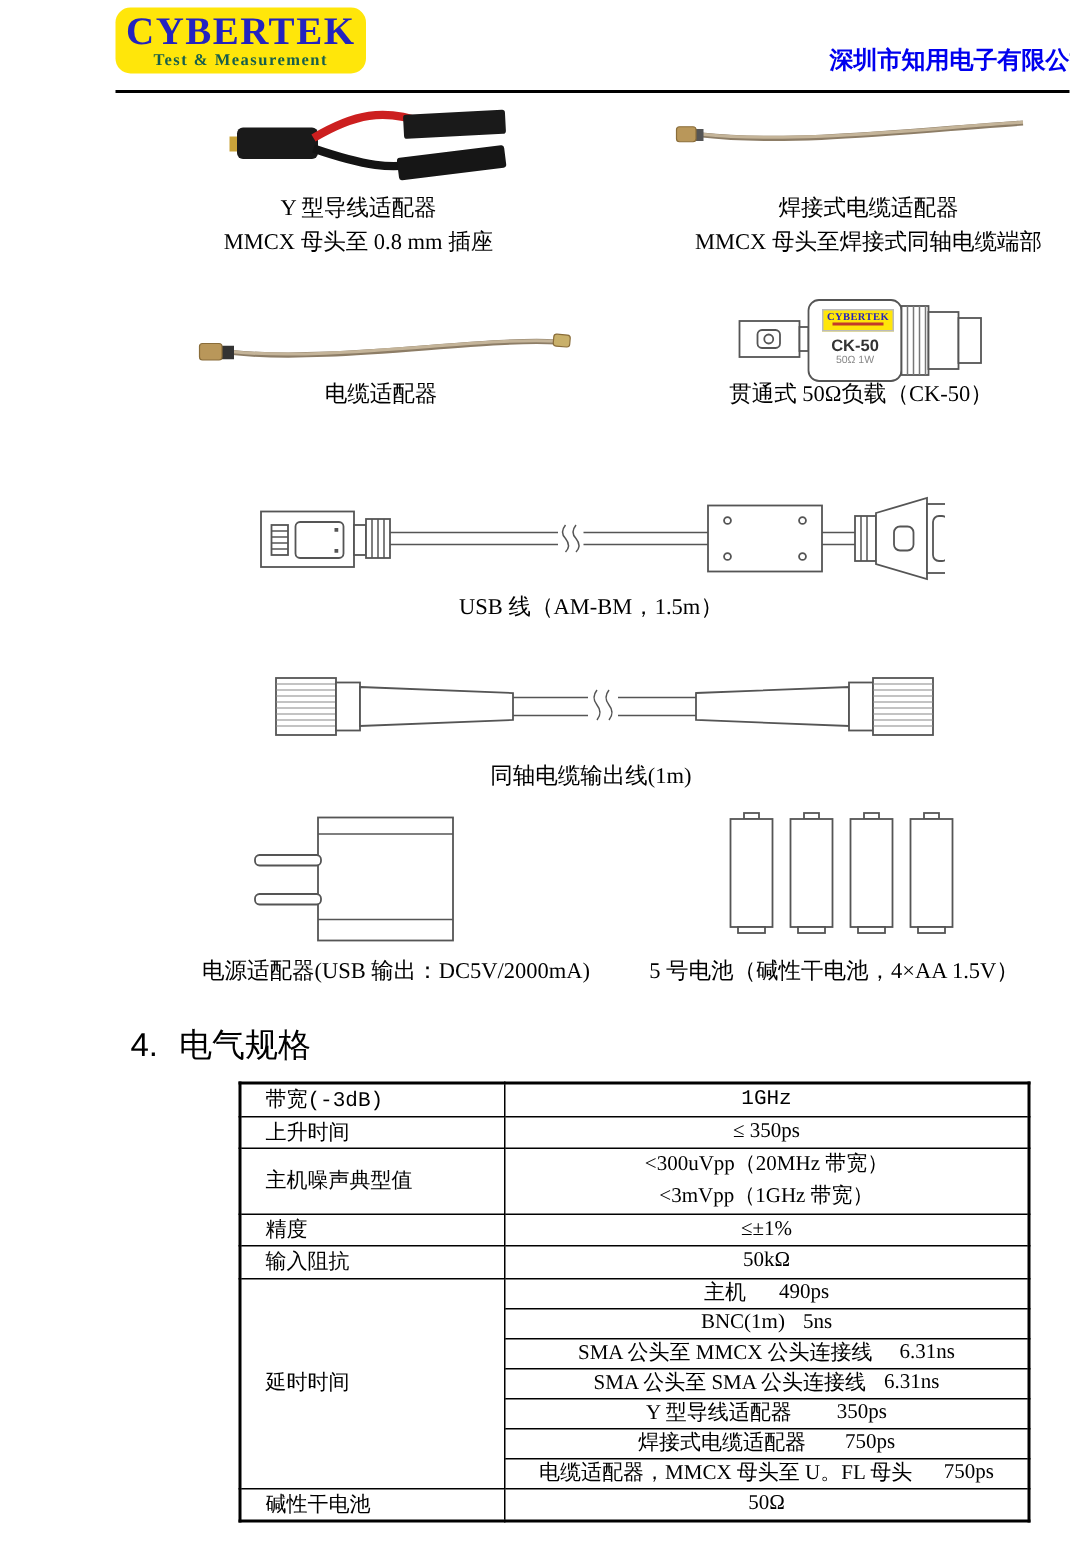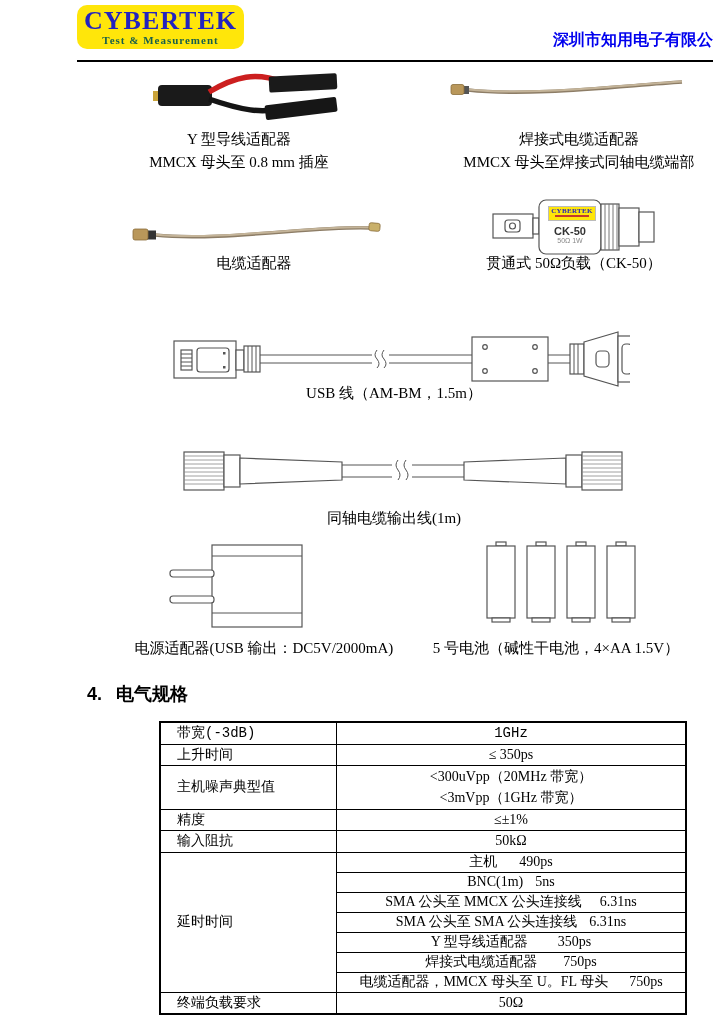--- a/index.html
+++ b/index.html
@@ -24,21 +24,21 @@
   .ck-label{position:absolute;left:57px;top:8px;width:46px;height:13px;background:#ffe60a;
         border:1px solid #bbb;text-align:center;}
   .ck-label .ck-brand{font-size:7px;font-weight:bold;color:#2323bf;line-height:8px;letter-spacing:.3px;}
   .ck-label .ck-redline{width:34px;height:2px;background:#c23b2a;margin:0 auto;}
   .ck-model{position:absolute;left:48px;top:27px;width:62px;text-align:center;
         font-family:"Liberation Sans",sans-serif;font-size:11px;font-weight:bold;color:#333;}
   .ck-spec{position:absolute;left:48px;top:39px;width:62px;text-align:center;
         font-family:"Liberation Sans",sans-serif;font-size:7px;color:#888;}
   
   #sec-heading{position:absolute;left:48px;top:682px;font-family:"Liberation Sans","DejaVu Sans",sans-serif;
-        font-weight:bold;font-size:18px;color:#000;}
+        font-weight:normal;font-size:22px;color:#000;}
   #sec-heading .num{margin-right:14px;}
   
   #spec-table{position:absolute;left:120px;top:721px;width:528px;border-collapse:collapse;
         border:2px solid #000;font-size:14px;}
   #spec-table td{border:1px solid #000;padding:0 4px;}
   #spec-table td.lab{width:155px;text-align:left;padding-left:16px;}
   #spec-table td.val{text-align:center;}
   #spec-table .r1{height:22px;font-family:Liberation Mono, monospace;} #spec-table .r2{height:21px;}
   #spec-table .r3{height:44px;} #spec-table .r4{height:21px;}
   #spec-table .r5{height:22px;} #spec-table .dr{height:20px;}
@@ -162,21 +162,21 @@
       <line x1="402" y1="16" x2="402" y2="46" stroke="#555"></line>
         <line x1="406" y1="16" x2="406" y2="46" stroke="#555"></line>
       <polygon class="lineart" points="412,14 446,4 446,58 412,48"></polygon>
       <rect class="lineart" x="424" y="23" width="13" height="16" rx="4"></rect>
       <rect class="lineart" x="446" y="8" width="36" height="46"></rect>
       <rect class="lineart" x="450" y="16" width="10" height="30" rx="4"></rect>
       <rect x="468" y="20" width="5" height="5" fill="#fff" stroke="#555"></rect>
       <rect x="468" y="37" width="5" height="5" fill="#fff" stroke="#555"></rect>
     </svg>
   </div>
-  <div class="caption" style="left:105px;top:382px;width:500px;">
+  <div class="caption" style="left:105px;top:394px;width:500px;">
     <div>USB 线（AM-BM，1.5m）</div>
   </div>
 
   <div class="art" style="left:143px;top:449px;">
     <svg width="442" height="45" viewBox="0 0 442 45">
       <rect class="lineart" x="2" y="3" width="40" height="38"></rect>
       <g stroke="#888" stroke-width="0.8">
         <line x1="2" y1="7" x2="42" y2="7"></line>
           <line x1="2" y1="11" x2="42" y2="11"></line>
           <line x1="2" y1="15" x2="42" y2="15"></line>
@@ -328,19 +328,19 @@
     </tr>
     <tr class="dr">
       <td class="val">
         <div class="dflex" style="gap:21px;">
               <span>电缆适配器，MMCX 母头至 U。FL 母头</span>
               <span>750ps</span>
             </div>
       </td>
     </tr>
     <tr class="rl">
-      <td class="lab">终端负载要求</td>
+      <td class="lab">碱性干电池</td>
       <td class="val">50Ω</td>
     </tr>
   </tbody>
     </table>
 
 </div>
 
 </body></html>

